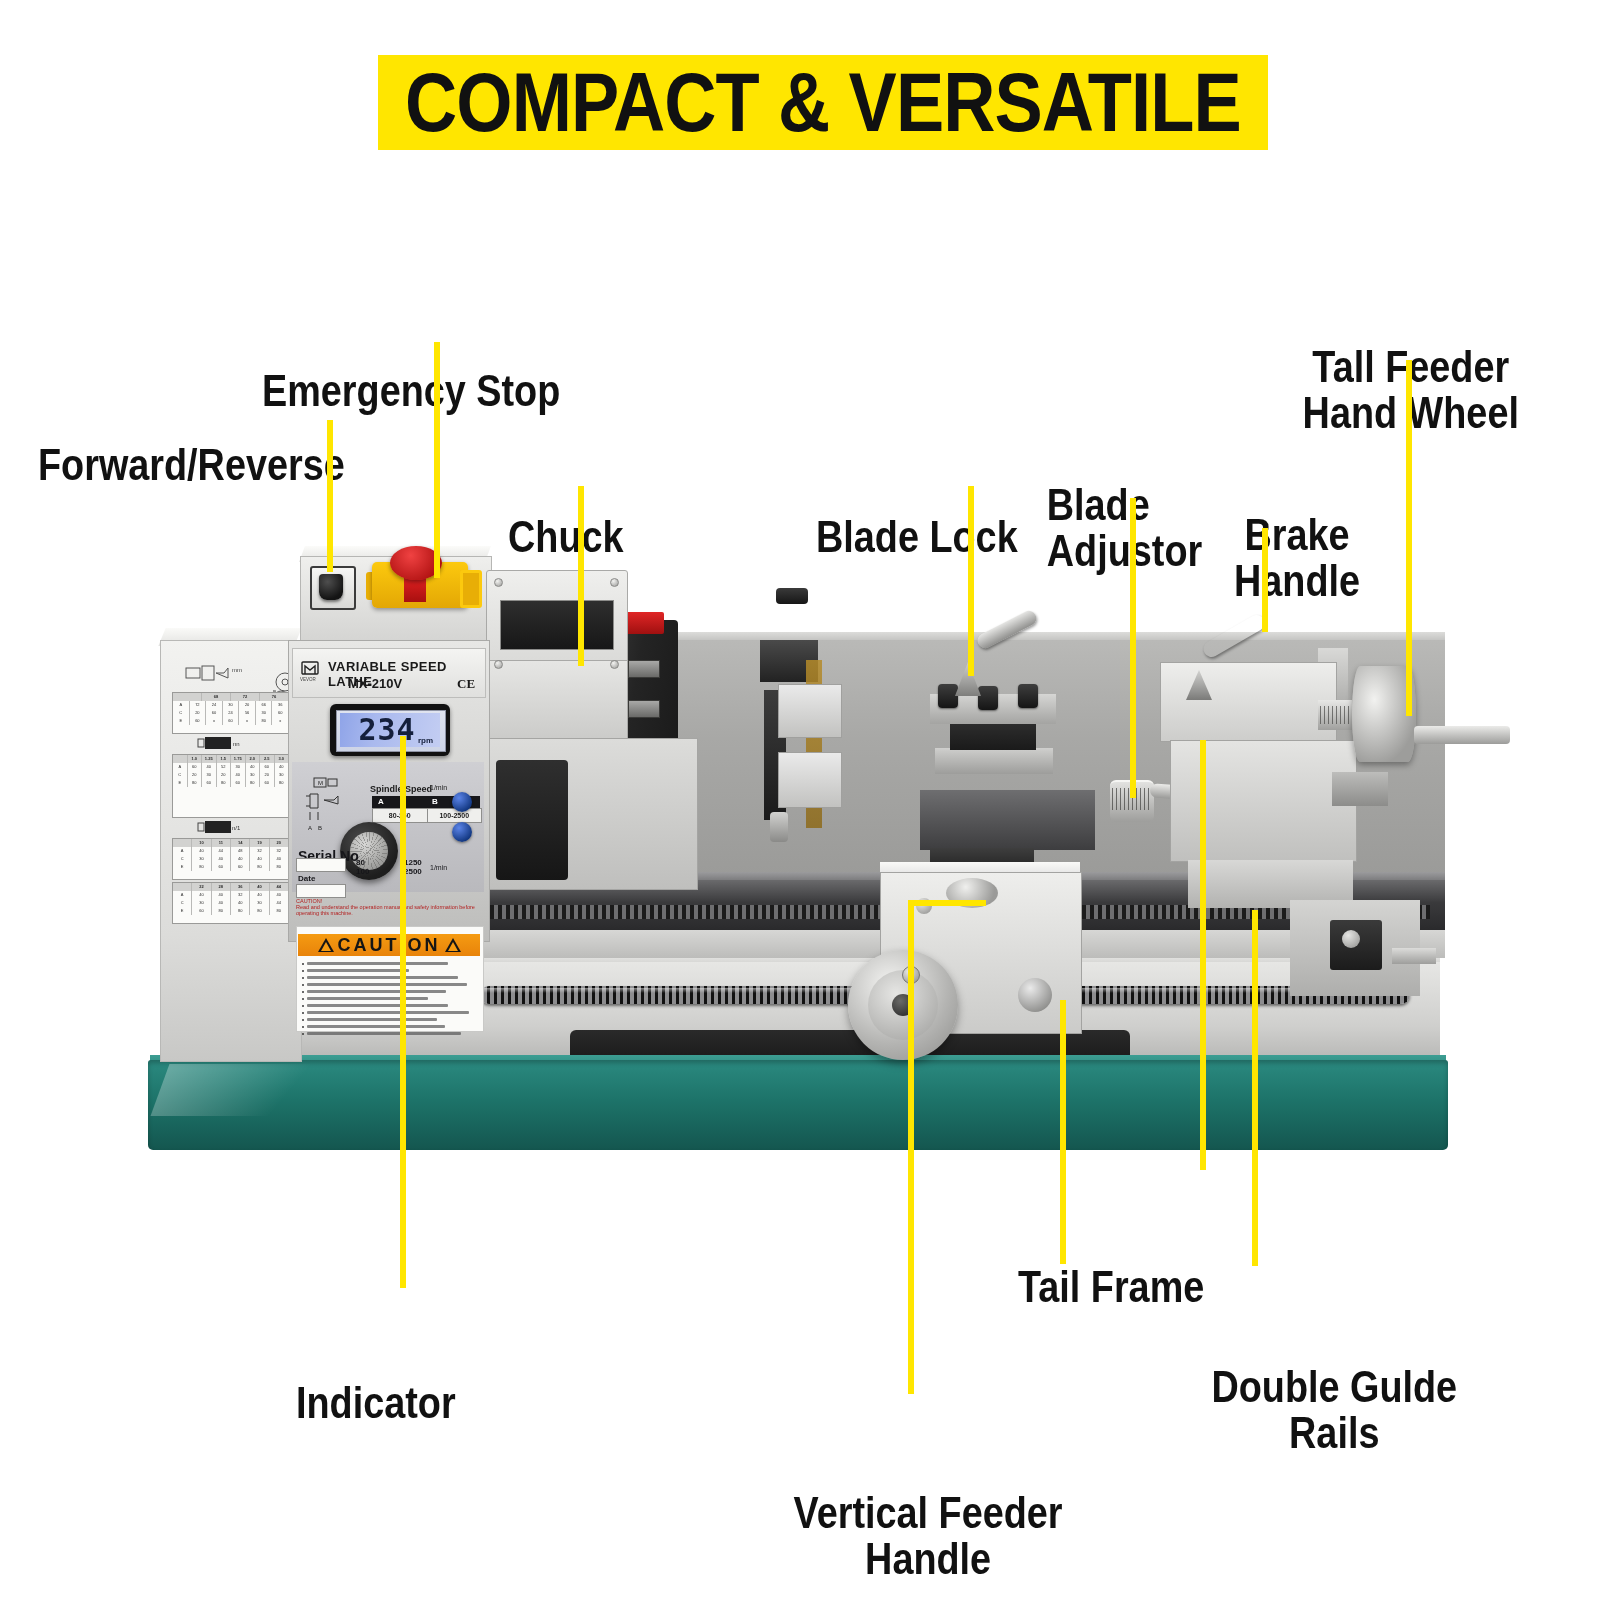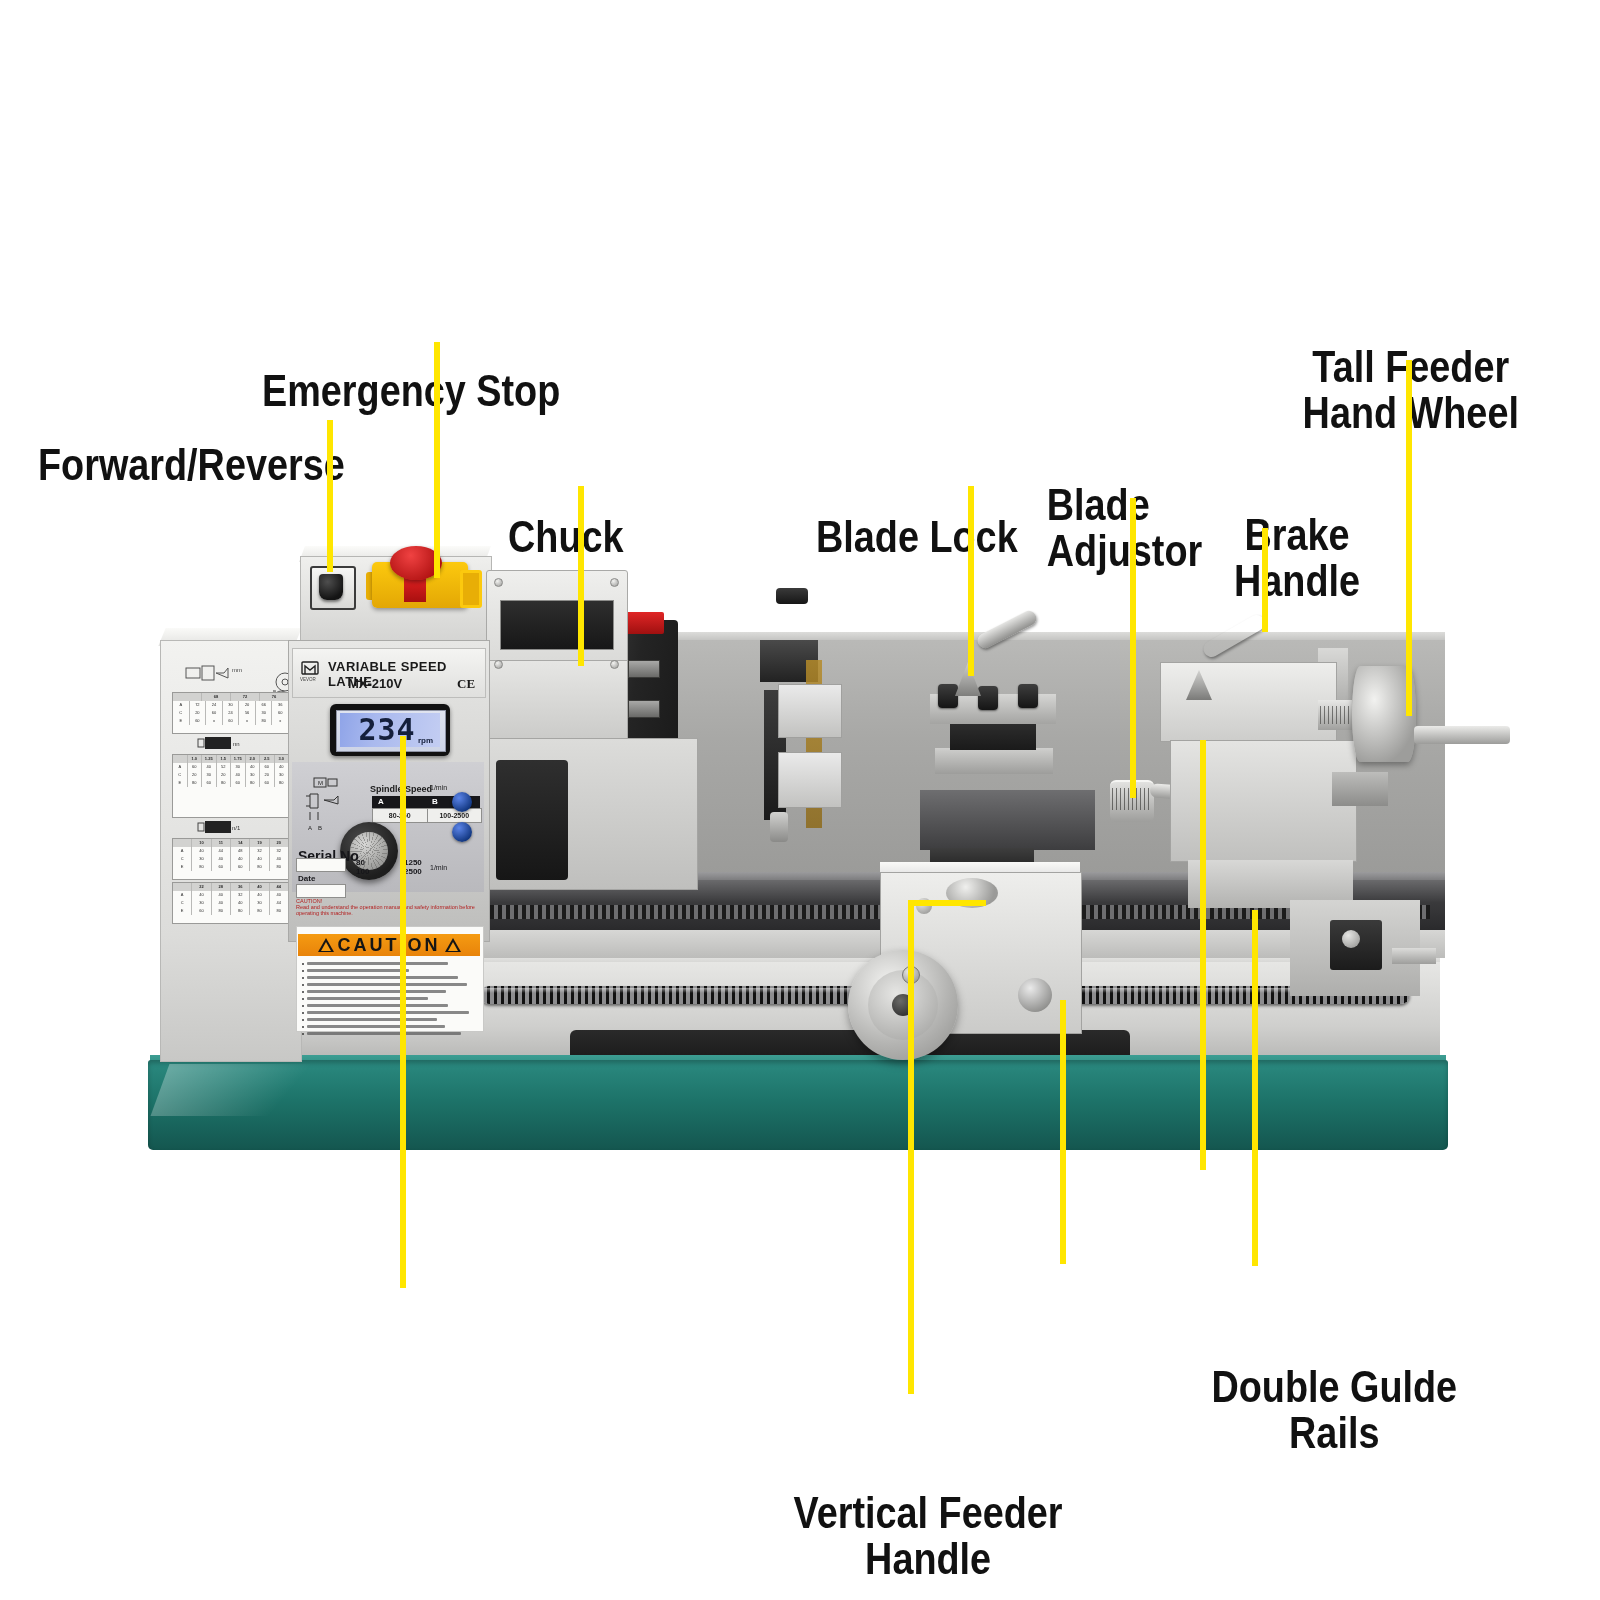--- a/index.html
+++ b/index.html
@@ -312,20 +312,23 @@
   #slideDark{left:764px;top:690px;width:22px;height:130px;
     background:linear-gradient(180deg,#3c3c3c,#1a1a1a);}
   #pinL{left:770px;top:812px;width:18px;height:30px;border-radius:4px;
     background:linear-gradient(180deg,#d2d2d0,#8a8a88);}
 </style>
 </head>
 <body>
 
 <div id="stage">
 
+  <div class="banner">
+    <span>COMPACT &amp; VERSATILE</span>
+  </div>
 
   <div>
 
     <div class="mach" id="trayBackPanel"></div>
     <div class="mach" id="pan"></div>
     <div class="mach" id="panLip"></div>
     <div class="mach" id="panCut"></div>
     <div class="mach" id="trayTop"></div>
     <div class="mach" id="tray"></div>
     <div class="mach" id="trayShine"></div>
@@ -735,31 +738,37 @@
 Handle</i>
   </div>
   <div class="lead leadv" style="left:1262px;top:528px;height:104px;"></div>
 
   <div class="callout" style="left:1282px;top:252px;text-align:center;">
     <i style="white-space:pre;">Tall Feeder
 Hand Wheel</i>
   </div>
   <div class="lead leadv" style="left:1406px;top:360px;height:356px;"></div>
 
+  <div class="callout" style="left:296px;top:1288px;">
+    <i style="--ox:left">Indicator</i>
+  </div>
   <div class="lead leadv" style="left:400px;top:736px;height:552px;"></div>
 
   <div class="callout" style="left:768px;top:1398px;text-align:center;">
     <i style="white-space:pre;">Vertical Feeder
 Handle</i>
   </div>
   <div class="lead leadv" style="left:908px;top:900px;height:494px;"></div>
   <div class="lead leadh" style="left:908px;top:900px;width:78px;"></div>
 
   <div class="lead leadv" style="left:1060px;top:1000px;height:264px;"></div>
 
+  <div class="callout" style="left:1018px;top:1172px;">
+    <i style="--ox:left">Tail Frame</i>
+  </div>
   <div class="lead leadv" style="left:1200px;top:740px;height:430px;"></div>
 
   <div class="callout" style="left:1188px;top:1272px;text-align:center;">
     <i style="white-space:pre;">Double Gulde
 Rails</i>
   </div>
   <div class="lead leadv" style="left:1252px;top:910px;height:356px;"></div>
 
 </div>
 

